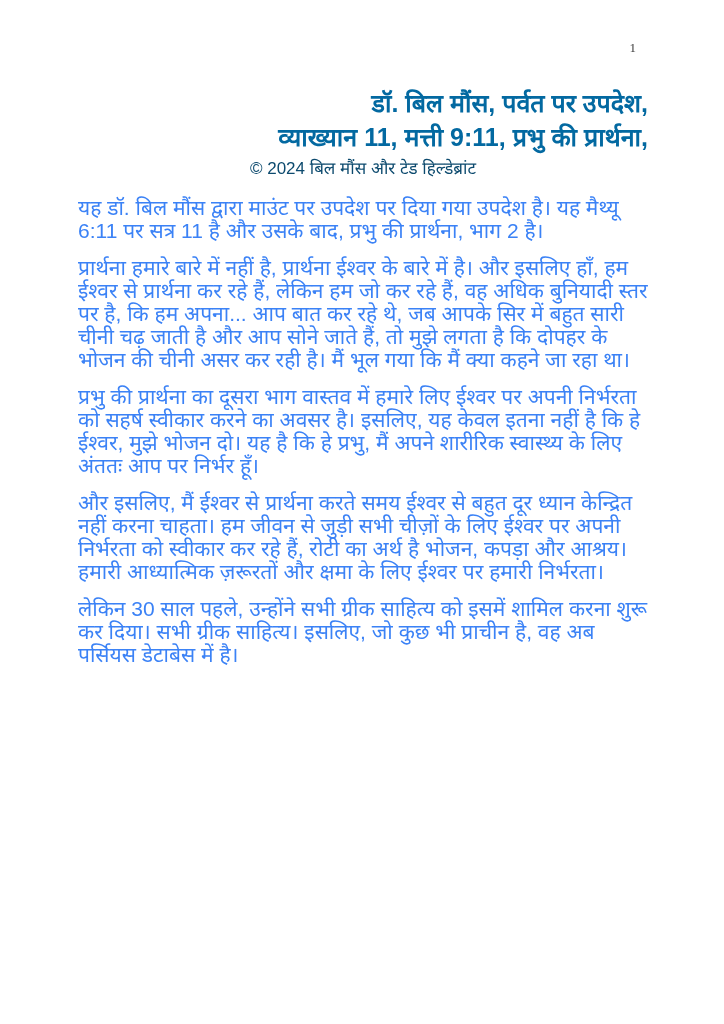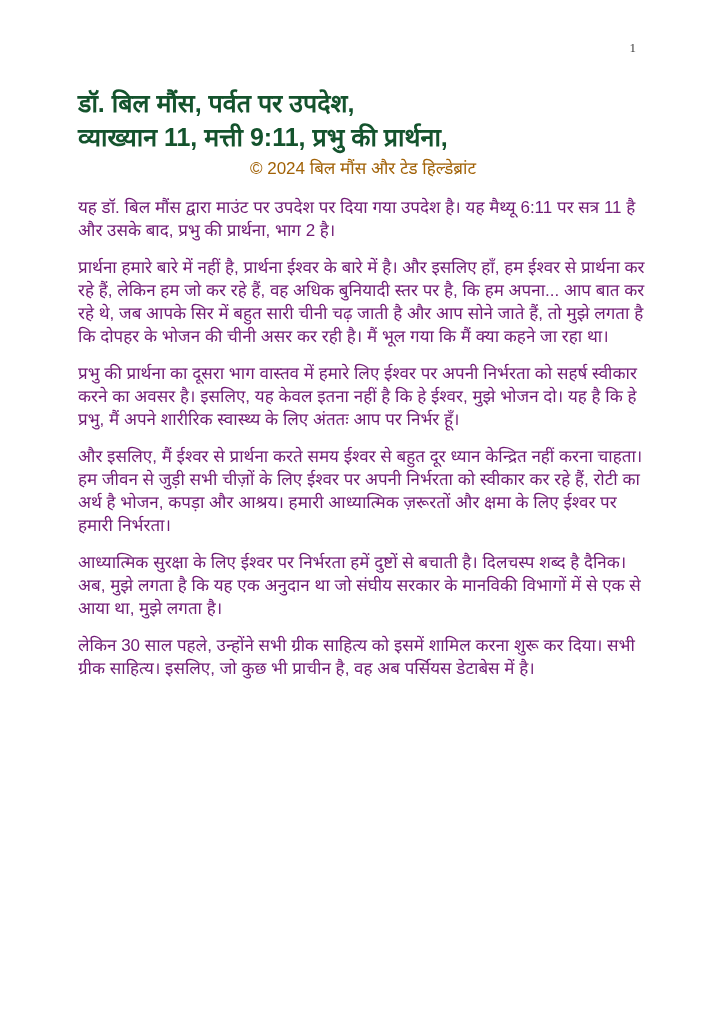--- a/index.html
+++ b/index.html
@@ -22,42 +22,42 @@
   .page-number {
     position: absolute;
     top: 40px;
     right: 88px;
     font-family: "Liberation Serif", "DejaVu Serif", serif;
     font-size: 13px;
     color: #3c3c3c;
   }
   .title {
     margin: 50px 0 4px 0;
-    text-align: left;
+    text-align: right;
     font-size: 25px;
     font-weight: 700;
     line-height: 34px;
-    color: #14532d;
+    color: #0369a1;
   }
   .title .title-line {
     display: block;
   }
   .copyright {
     text-align: center;
     font-size: 17px;
     line-height: 22px;
     margin: 0 0 16px 0;
-    color: #a16207;
+    color: #0c4a6e;
   }
   .body-text p {
     margin: 0 0 14px 0;
-    font-size: 17px;
+    font-size: 21px;
     line-height: 23px;
     text-align: left;
-    color: #701a75;
+    color: #3b82f6;
   }
 </style>
 </head>
 <body>
 
 <div class="page">
 
   <div class="page-number">1</div>
 
   <h1 class="title">
@@ -65,17 +65,16 @@
     <span class="title-line">व्याख्यान 11, मत्ती 9:11, प्रभु की प्रार्थना,</span>
   </h1>
 
   <div class="copyright">© 2024 बिल मौंस और टेड हिल्डेब्रांट</div>
 
   <div class="body-text">
     <p>यह डॉ. बिल मौंस द्वारा माउंट पर उपदेश पर दिया गया उपदेश है। यह मैथ्यू 6:11 पर सत्र 11 है और उसके बाद, प्रभु की प्रार्थना, भाग 2 है।</p>
     <p>प्रार्थना हमारे बारे में नहीं है, प्रार्थना ईश्वर के बारे में है। और इसलिए हाँ, हम ईश्वर से प्रार्थना कर रहे हैं, लेकिन हम जो कर रहे हैं, वह अधिक बुनियादी स्तर पर है, कि हम अपना... आप बात कर रहे थे, जब आपके सिर में बहुत सारी चीनी चढ़ जाती है और आप सोने जाते हैं, तो मुझे लगता है कि दोपहर के भोजन की चीनी असर कर रही है। मैं भूल गया कि मैं क्या कहने जा रहा था।</p>
     <p>प्रभु की प्रार्थना का दूसरा भाग वास्तव में हमारे लिए ईश्वर पर अपनी निर्भरता को सहर्ष स्वीकार करने का अवसर है। इसलिए, यह केवल इतना नहीं है कि हे ईश्वर, मुझे भोजन दो। यह है कि हे प्रभु, मैं अपने शारीरिक स्वास्थ्य के लिए अंततः आप पर निर्भर हूँ।</p>
     <p>और इसलिए, मैं ईश्वर से प्रार्थना करते समय ईश्वर से बहुत दूर ध्यान केन्द्रित नहीं करना चाहता। हम जीवन से जुड़ी सभी चीज़ों के लिए ईश्वर पर अपनी निर्भरता को स्वीकार कर रहे हैं, रोटी का अर्थ है भोजन, कपड़ा और आश्रय। हमारी आध्यात्मिक ज़रूरतों और क्षमा के लिए ईश्वर पर हमारी निर्भरता।</p>
-    <p>आध्यात्मिक सुरक्षा के लिए ईश्वर पर निर्भरता हमें दुष्टों से बचाती है। दिलचस्प शब्द है दैनिक। अब, मुझे लगता है कि यह एक अनुदान था जो संघीय सरकार के मानविकी विभागों में से एक से आया था, मुझे लगता है।</p>
     <p>लेकिन 30 साल पहले, उन्होंने सभी ग्रीक साहित्य को इसमें शामिल करना शुरू कर दिया। सभी ग्रीक साहित्य। इसलिए, जो कुछ भी प्राचीन है, वह अब पर्सियस डेटाबेस में है।</p>
   </div>
 
 </div>
 
 </body></html>

